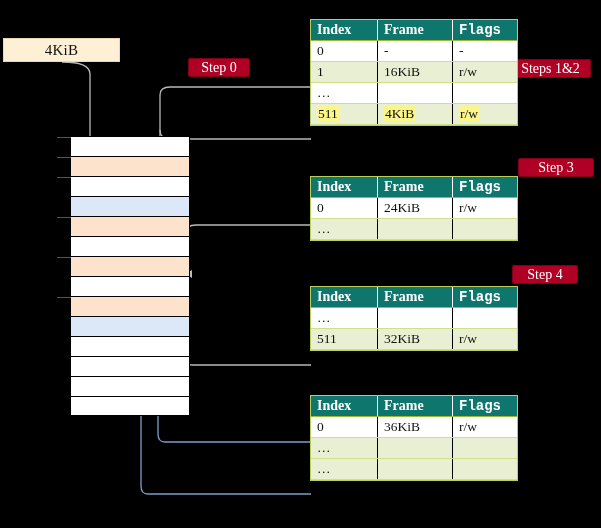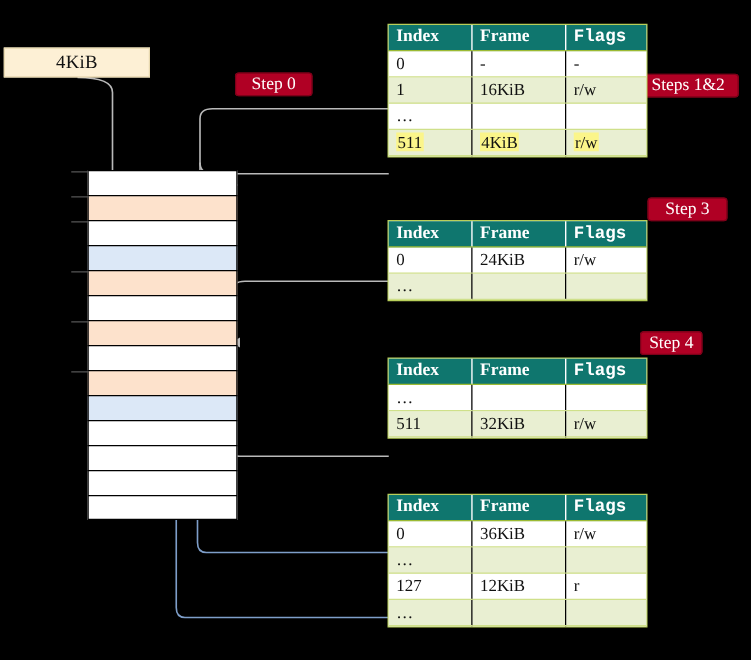--- a/index.html
+++ b/index.html
@@ -126,24 +126,24 @@
     <span>4KiB</span>
   </div>
 
   <div id="badges">
       <div class="badge" style="left: 188px; top: 58px; width: 62px;">
         <span>Step 0</span>
       </div>
       <div class="badge" style="left: 510px; top: 19px; width: 81px; margin-top: 40px;">
         <span>Steps 1&amp;2</span>
       </div>
-      <div class="badge" style="left: 518px; top: 158px; width: 64px;">
+      <div class="badge" style="left: 518px; top: 158px; width: 76px;">
         <span>Step 3</span>
       </div>
-      <div class="badge" style="left: 512px; top: 265px; width: 50px;">
+      <div class="badge" style="left: 512px; top: 265px; width: 66px;">
         <span>Step 4</span>
       </div>
     </div>
 
   <div id="memcol">
       <div class="memrow" style="top: 0px;">
         <div class="tick" style="top: 0px;"></div>
       </div>
       <div class="memrow peach" style="top: 20px;">
         <div class="tick" style="top: 0px;"></div>
@@ -256,25 +256,20 @@
           <tr class="plain">
             <td class="c-idx">0</td>
             <td class="c-frm">36KiB</td>
             <td class="c-flg">r/w</td>
           </tr>
           <tr class="alt">
             <td class="c-idx">…</td>
             <td class="c-frm"></td>
             <td class="c-flg"></td>
           </tr>
-          <tr class="plain">
-            <td class="c-idx">127</td>
-            <td class="c-frm">12KiB</td>
-            <td class="c-flg">r</td>
-          </tr>
           <tr class="alt">
             <td class="c-idx">…</td>
             <td class="c-frm"></td>
             <td class="c-flg"></td>
           </tr>
         </tbody>
       </table>
     </div>
 
 </div>

